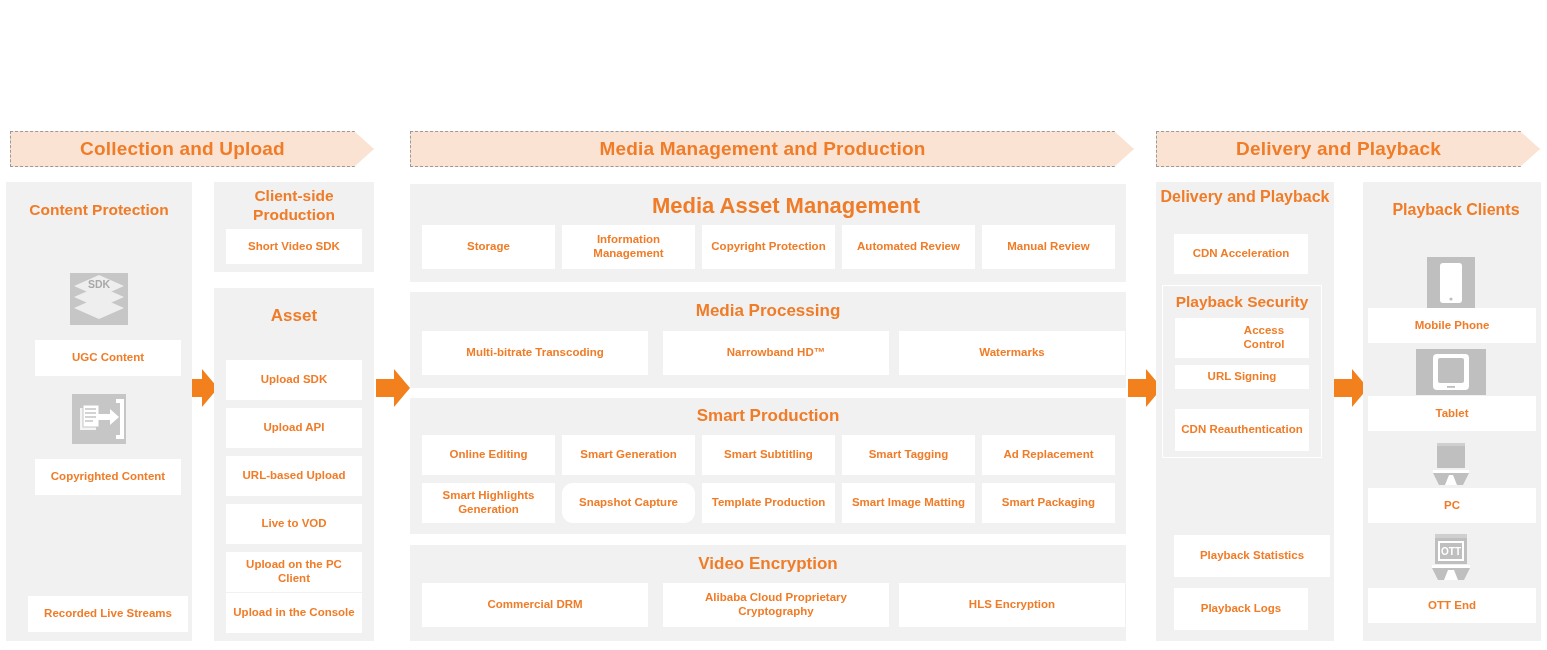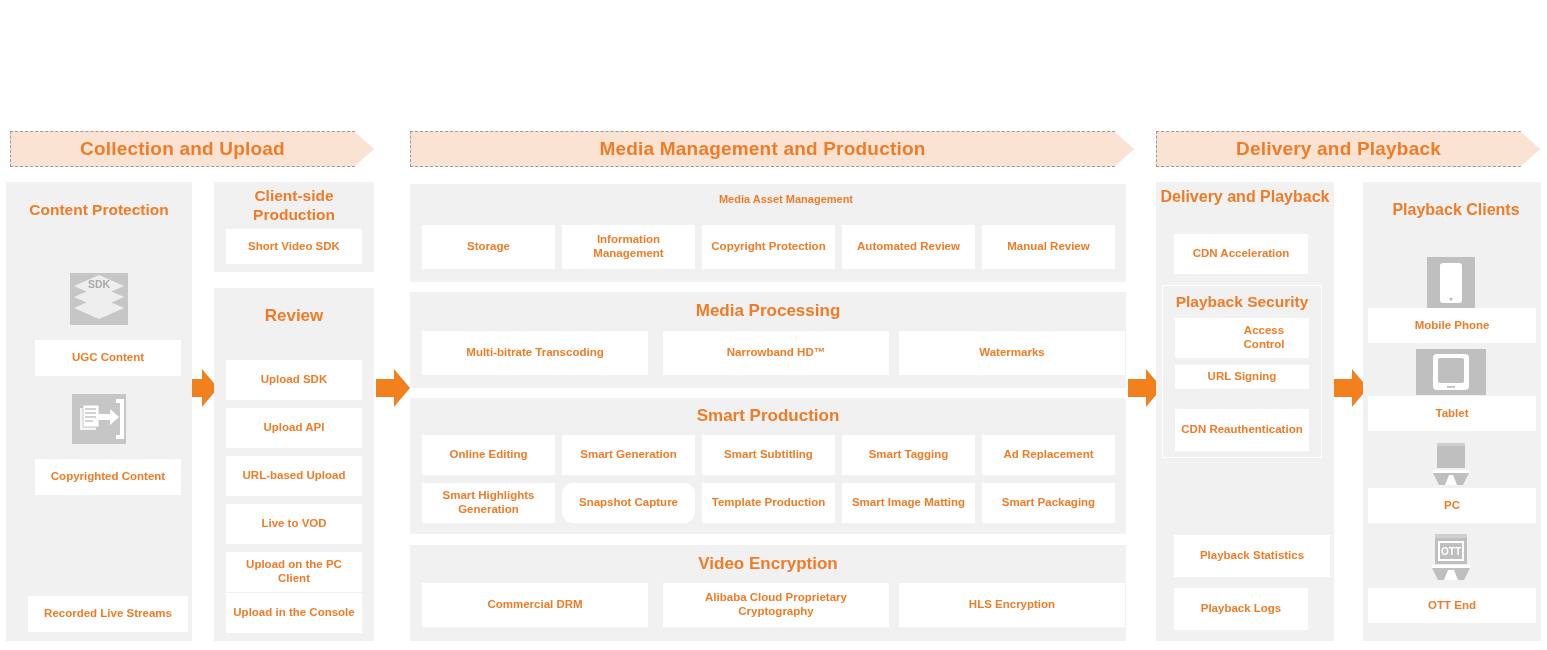--- a/index.html
+++ b/index.html
@@ -124,31 +124,31 @@
 
     <div class="card abs" style="left:22px;top:414px;width:160px;height:36px;">Recorded Live Streams</div>
   </div>
 
   <div class="panel" style="left:214px;top:182px;width:160px;height:90px;">
     <div class="panel-title" style="margin-top:5px;">Client-side Production</div>
     <div class="card abs" style="left:12px;top:47px;width:136px;height:35px;">Short Video SDK</div>
   </div>
 
   <div class="panel" style="left:214px;top:288px;width:160px;height:353px;">
-    <div class="panel-title" style="margin-top:18px;font-size:17px;">Review</div>
+    <div class="panel-title" style="margin-top:18px;font-size:17px;">Asset</div>
     <div class="card abs" style="left:12px;top:72px;width:136px;height:40px;">Upload SDK</div>
     <div class="card abs" style="left:12px;top:120px;width:136px;height:40px;">Upload API</div>
     <div class="card abs" style="left:12px;top:168px;width:136px;height:40px;">URL-based Upload</div>
     <div class="card abs" style="left:12px;top:216px;width:136px;height:40px;">Live to VOD</div>
     <div class="card abs" style="left:12px;top:264px;width:136px;height:40px;">Upload on the PC Client</div>
     <div class="card abs" style="left:12px;top:305px;width:136px;height:40px;">Upload in the Console</div>
   </div>
 
   <div class="panel" style="left:410px;top:184px;width:716px;height:98px;">
-    <div class="panel-title" style="margin-top:9px;font-size:11px;margin-left:36px;">Media Asset Management</div>
+    <div class="panel-title" style="margin-top:9px;font-size:22px;margin-left:36px;">Media Asset Management</div>
     <div class="card abs" style="left:12px;top:41px;width:133px;height:44px;">Storage</div>
     <div class="card abs" style="left:152px;top:41px;width:133px;height:44px;">Information Management</div>
     <div class="card abs" style="left:292px;top:41px;width:133px;height:44px;">Copyright Protection</div>
     <div class="card abs" style="left:432px;top:41px;width:133px;height:44px;">Automated Review</div>
     <div class="card abs" style="left:572px;top:41px;width:133px;height:44px;">Manual Review</div>
   </div>
 
   <div class="panel" style="left:410px;top:292px;width:716px;height:96px;">
     <div class="panel-title" style="margin-top:9px;font-size:17px;">Media Processing</div>
     <div class="card abs" style="left:12px;top:39px;width:226px;height:44px;">Multi-bitrate Transcoding</div>

